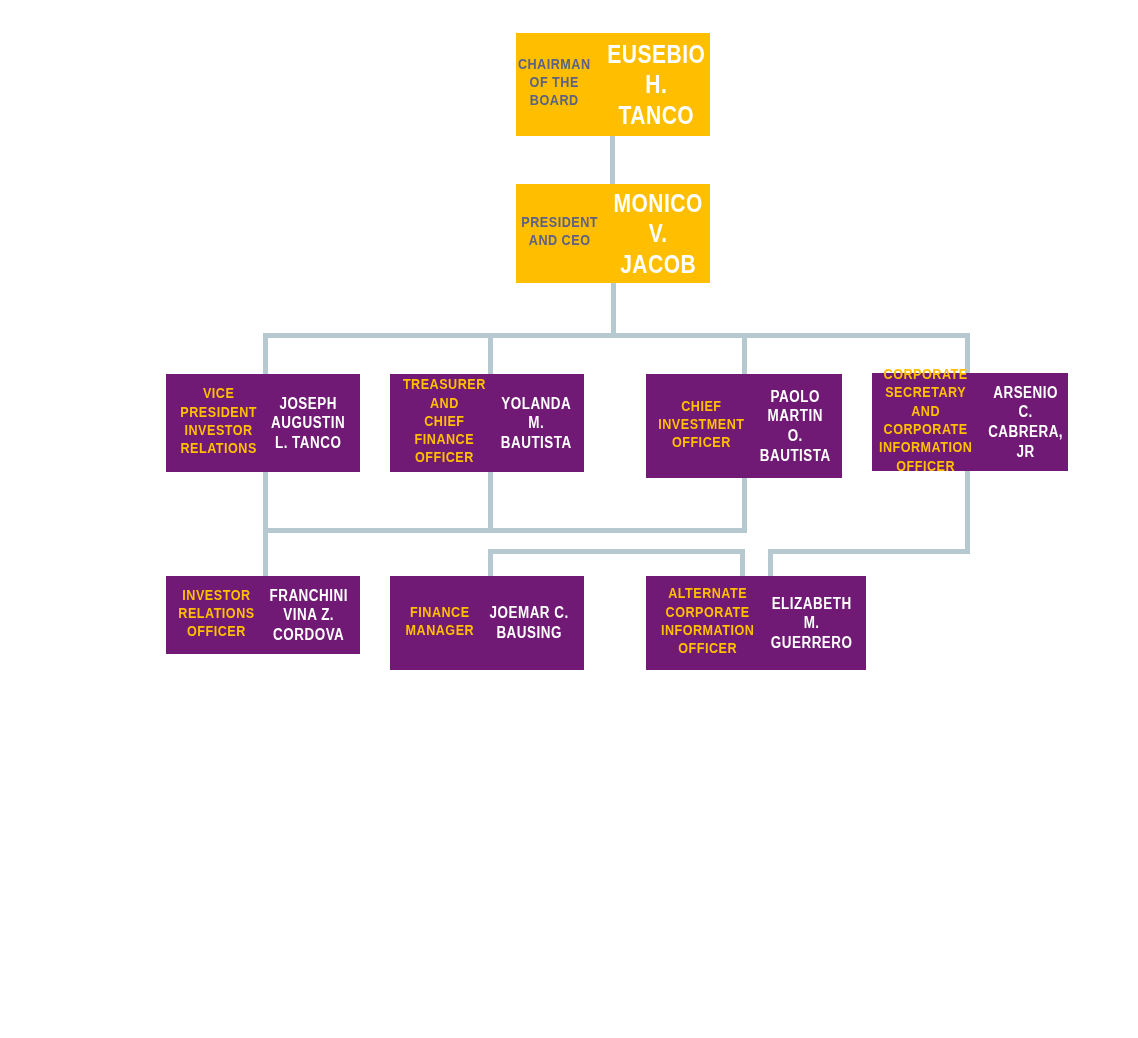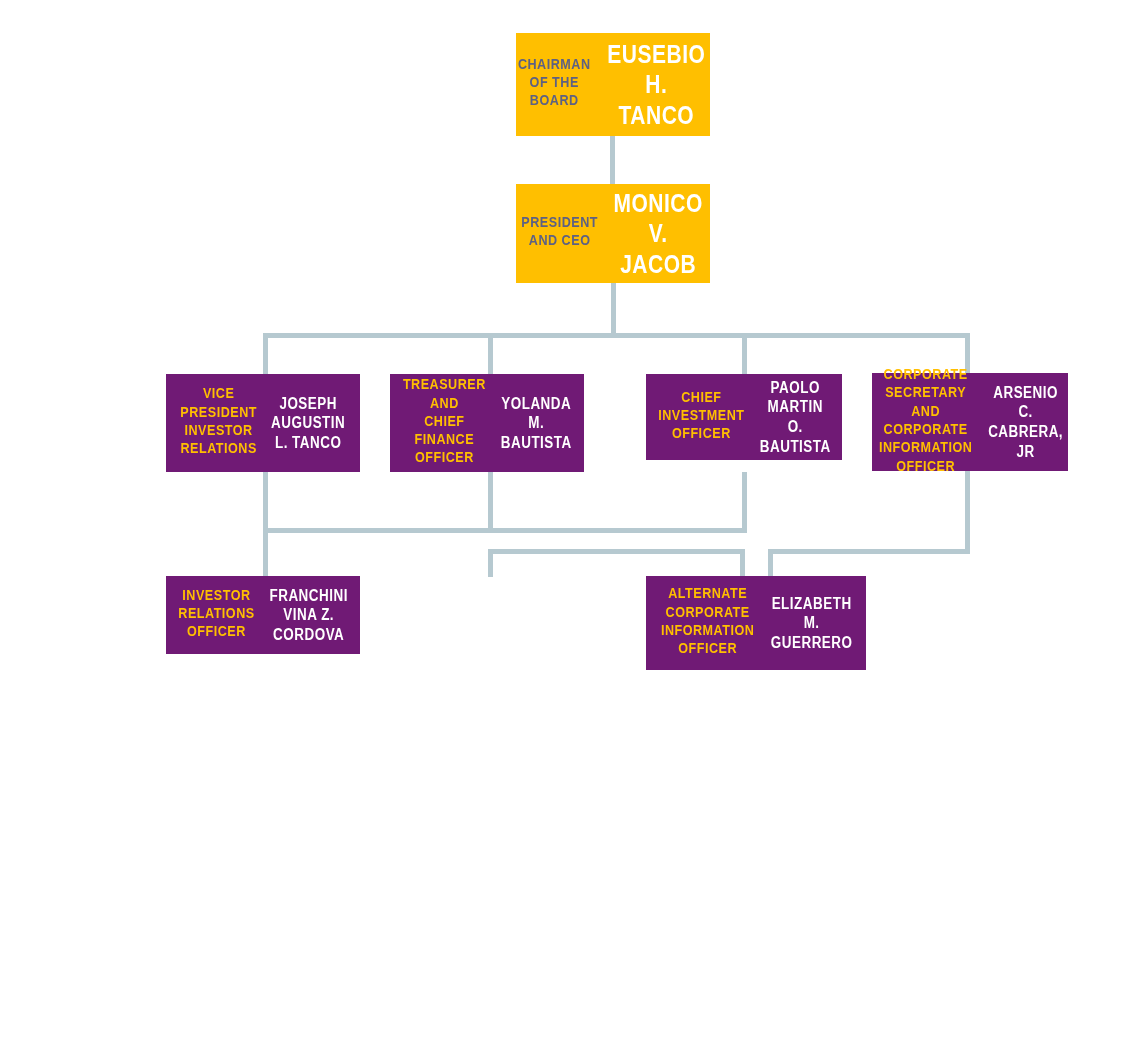--- a/index.html
+++ b/index.html
@@ -128,39 +128,43 @@
 RELATIONS</div>
     <div class="node-name">JOSEPH AUGUSTIN L. TANCO</div>
   </div>
 
   <div class="node staff" style="left:390px; top:374px; width:194px; height:98px;">
     <div class="node-title">TREASURER AND
 CHIEF FINANCE OFFICER</div>
     <div class="node-name">YOLANDA M. BAUTISTA</div>
   </div>
 
-  <div class="node staff" style="left:646px; top:374px; width:196px; height:86px;">
+  <div class="node staff" style="left:646px; top:374px; width:196px; height:104px;">
     <div class="node-title">CHIEF INVESTMENT
 OFFICER</div>
     <div class="node-name">PAOLO MARTIN O. BAUTISTA</div>
   </div>
 
   <div class="node staff" style="left:872px; top:373px; width:196px; height:98px;">
     <div class="node-title">CORPORATE SECRETARY AND
 CORPORATE INFORMATION
 OFFICER</div>
     <div class="node-name">ARSENIO C. CABRERA, JR</div>
   </div>
 
   <div class="node staff" style="left:166px; top:576px; width:194px; height:78px;">
     <div class="node-title">INVESTOR RELATIONS
 OFFICER</div>
     <div class="node-name">FRANCHINI VINA Z. CORDOVA</div>
   </div>
 
+  <div class="node staff" style="left:390px; top:576px; width:194px; height:94px;">
+    <div class="node-title">FINANCE MANAGER</div>
+    <div class="node-name">JOEMAR C. BAUSING</div>
+  </div>
 
   <div class="node staff" style="left:646px; top:576px; width:220px; height:94px;">
     <div class="node-title">ALTERNATE CORPORATE
 INFORMATION OFFICER</div>
     <div class="node-name">ELIZABETH M. GUERRERO</div>
   </div>
 
 </div>
 
 </body></html>

